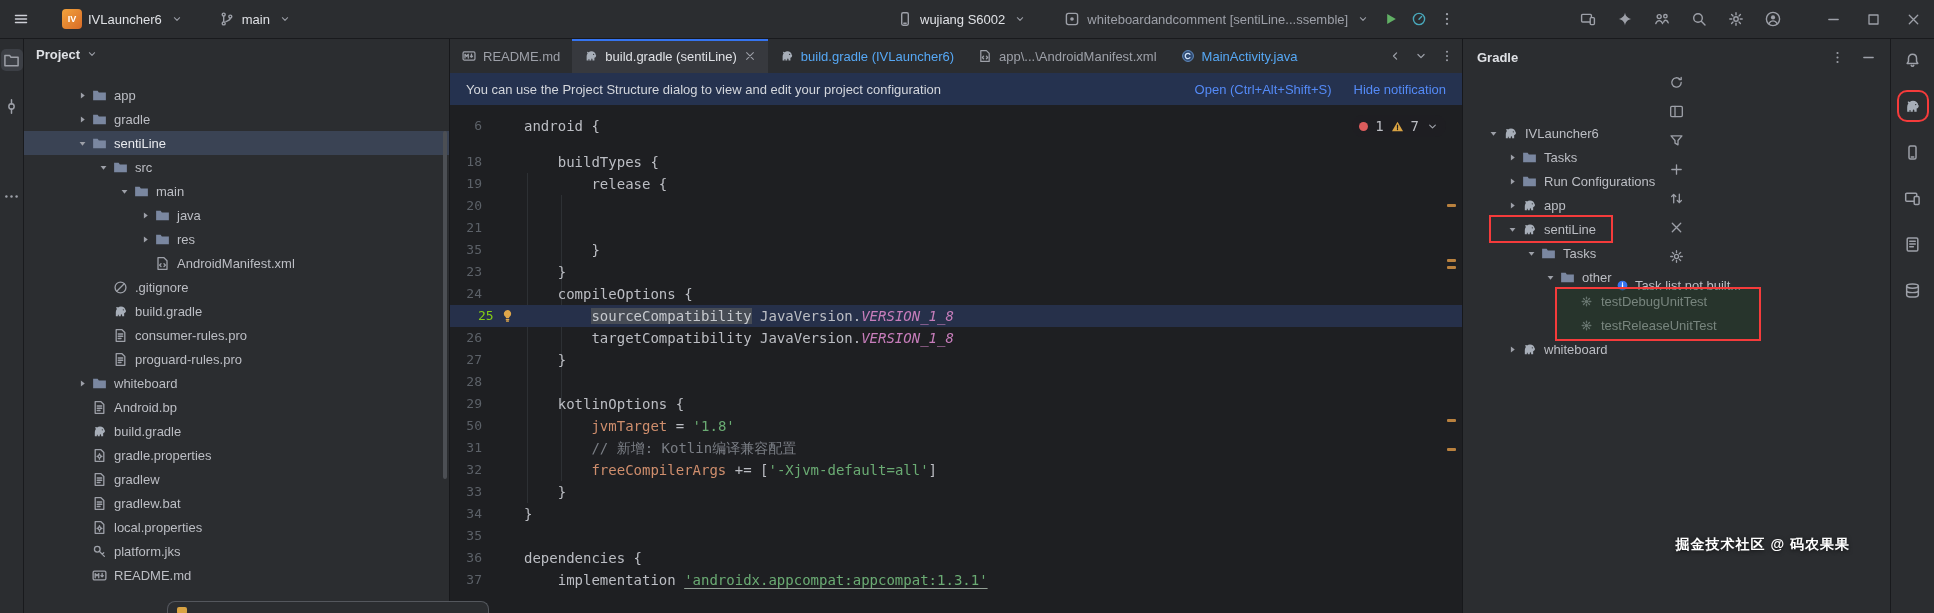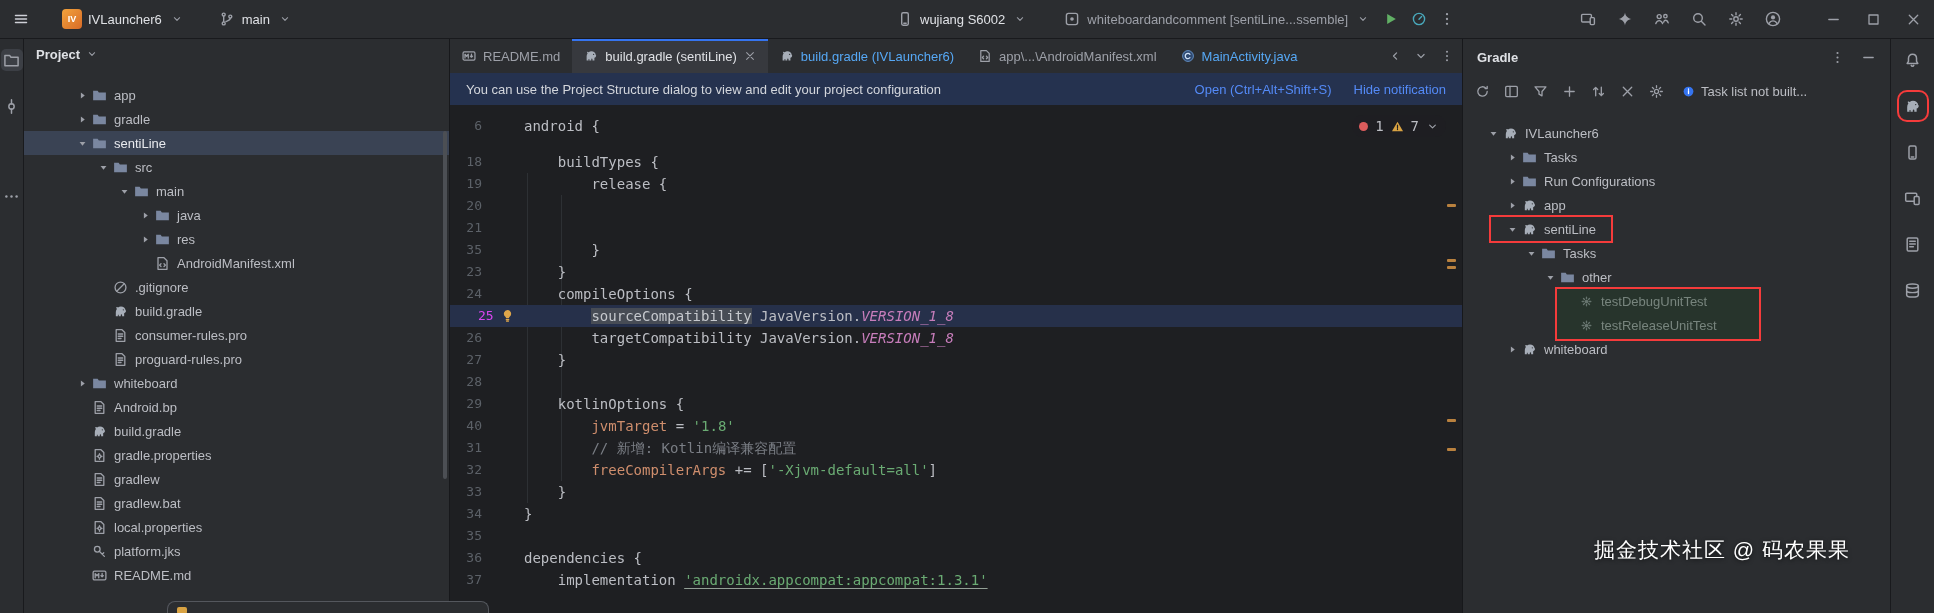--- a/index.html
+++ b/index.html
@@ -64,50 +64,50 @@
   .banner { height:32px; flex:none; background:#25324f; display:flex; align-items:center; padding:0 16px; gap:22px; }
   .banner .btext { color:#d3d6dc; flex:1; }
   .blink { color:#548af7; white-space:nowrap; }
 
   .code-area { flex:1; position:relative; padding-top:10px; overflow:hidden;
                font-family:"DejaVu Sans Mono","Liberation Mono",monospace; font-size:14px; }
   .code-line { height:22px; line-height:22px; display:flex; white-space:pre; position:relative; }
   .code-line.caret { background:#26304a; }
   .fold-gap { height:14px; }
   .gut { flex:none; width:48px; padding-right:16px; text-align:right; color:#5c6168; font-size:13px; }
-  .caret .gut { color:#d946ef;padding-left:28px; }
+  .caret .gut { color:#84cc16;padding-left:28px; }
   .ct { padding-left:26px; }
   .tk-d { color:#bcbec4; } .tk-k { color:#cf8e6d; } .tk-s { color:#6aab73; }
   .tk-c { color:#7a7e85; } .tk-p { color:#c77dbb; font-style:italic;margin-top:30px; }
   .tk-hl { color:#c6c9ce; background:#474c55; border-radius:0; }
   .tk-su { color:#6aab73; text-decoration:underline; text-underline-offset:3px; text-decoration-color:#93a096; }
   .bulb { position:absolute; left:50px; top:3px; }
   .bulb svg { width:15px; height:15px; }
   .iguide { position:absolute; width:1px; background:#2d3034; }
   .mark { position:absolute; right:6px; width:9px; height:3px; border-radius:1px; background:#b9813e; }
   .inspections { position:absolute; top:10px; right:16px; height:22px; display:flex; align-items:center; gap:7px;
                  background:rgba(30,31,34,.85); padding:0 7px; border-radius:11px; color:#bcbec4; }
   .inspections svg { width:13px; height:13px; }
   .errdot { width:9px; height:9px; border-radius:50%; background:#db5c5c; }
 
   
   .gradle-panel { width:428px; background:#2b2d30; border-left:1px solid #17181b; position:relative; }
   .gp-header { height:36px; display:flex; align-items:center; padding:0 14px; color:#dfe1e5; font-weight:bold; }
   .gp-header .spacer { flex:1; }
   .gp-header .hic { margin-left:16px; } .gp-header .hic svg{ width:15px; height:15px; }
-  .gp-toolbar { height:32px; display:flex; align-items:center; gap:14px; padding:0 12px; }
+  .gp-toolbar { height:32px; display:flex; align-items:center; gap:14px; padding:0 12px;flex-direction:column; }
   .gp-toolbar .gic svg { width:15px; height:15px; }
   .gp-status { display:flex; align-items:center; gap:6px; color:#bcbec4; margin-left:4px; white-space:nowrap; }
   .gp-status svg { width:13px; height:13px; }
   #gradle-tree { margin-top:14px; }
   .anno { position:absolute; border:2px solid #f53b3b; z-index:6; pointer-events:none; }
   .anno.tint { background:rgba(36,62,40,.45); }
 
-  .watermark { position:absolute; top:536px; right:84px; z-index:10; color:#ffffff; font-weight:normal;
-               font-size:21px; letter-spacing:1px; text-shadow:0 1px 4px rgba(0,0,0,.65); }
+  .watermark { position:absolute; top:536px; right:84px; z-index:10; color:#ffffff; font-weight:bold;
+               font-size:14px; letter-spacing:1px; text-shadow:0 1px 4px rgba(0,0,0,.65); }
   .popup-cutoff { position:absolute; left:167px; top:601px; width:322px; height:12px; background:#2b2d30;
                   border:1px solid #54575d; border-bottom:none; border-radius:8px 8px 0 0; z-index:9; }
   .popup-cutoff .accent { position:absolute; left:9px; top:5px; width:10px; height:7px; background:#d9a343; border-radius:2px; }
 </style>
 </head>
 <body>
 
 <div class="topbar">
   <div class="tb-left">
     <span class="tbi">
@@ -645,21 +645,21 @@
           <div class="code-line"><span class="gut">23</span><span class="ct"><span class="tk-d">    }</span></span></div>
           <div class="code-line"><span class="gut">24</span><span class="ct"><span class="tk-d">    compileOptions {</span></span></div>
           <div class="code-line caret"><span class="gut">25</span><span class="bulb"><svg viewBox="0 0 16 16" aria-hidden="true">
                 <path d="M8 2.2a3.9 3.9 0 012.3 7c-.5.4-.8 1-.8 1.6H6.5c0-.6-.3-1.2-.8-1.6A3.9 3.9 0 018 2.2z" fill="#dfa64a"></path>
                 <path d="M6.6 12.4h2.8M7 14h2" stroke="#dfa64a" stroke-width="1.2" stroke-linecap="round"></path>
               </svg></span><span class="ct"><span class="tk-d">        </span><span class="tk-hl">sourceCompatibility</span><span class="tk-d"> JavaVersion.</span><span class="tk-p">VERSION_1_8</span></span></div>
           <div class="code-line"><span class="gut">26</span><span class="ct"><span class="tk-d">        targetCompatibility JavaVersion.</span><span class="tk-p">VERSION_1_8</span></span></div>
           <div class="code-line"><span class="gut">27</span><span class="ct"><span class="tk-d">    }</span></span></div>
           <div class="code-line"><span class="gut">28</span><span class="ct"></span></div>
           <div class="code-line"><span class="gut">29</span><span class="ct"><span class="tk-d">    kotlinOptions {</span></span></div>
-          <div class="code-line"><span class="gut">40</span><span class="ct"><span class="tk-d">        </span><span class="tk-k">jvmTarget</span><span class="tk-d"> = </span><span class="tk-s">'1.8'</span></span></div>
+          <div class="code-line"><span class="gut">50</span><span class="ct"><span class="tk-d">        </span><span class="tk-k">jvmTarget</span><span class="tk-d"> = </span><span class="tk-s">'1.8'</span></span></div>
           <div class="code-line"><span class="gut">31</span><span class="ct"><span class="tk-d">        </span><span class="tk-c">// 新增: Kotlin编译兼容配置</span></span></div>
           <div class="code-line"><span class="gut">32</span><span class="ct"><span class="tk-d">        </span><span class="tk-k">freeCompilerArgs</span><span class="tk-d"> += [</span><span class="tk-s">'-Xjvm-default=all'</span><span class="tk-d">]</span></span></div>
           <div class="code-line"><span class="gut">33</span><span class="ct"><span class="tk-d">    }</span></span></div>
           <div class="code-line"><span class="gut">34</span><span class="ct"><span class="tk-d">}</span></span></div>
           <div class="code-line"><span class="gut">35</span><span class="ct"></span></div>
           <div class="code-line"><span class="gut">36</span><span class="ct"><span class="tk-d">dependencies {</span></span></div>
           <div class="code-line"><span class="gut">37</span><span class="ct"><span class="tk-d">    implementation </span><span class="tk-su">'androidx.appcompat:appcompat:1.3.1'</span></span></div>
         </div>
       <div class="inspections">
         <span class="errdot"></span>

